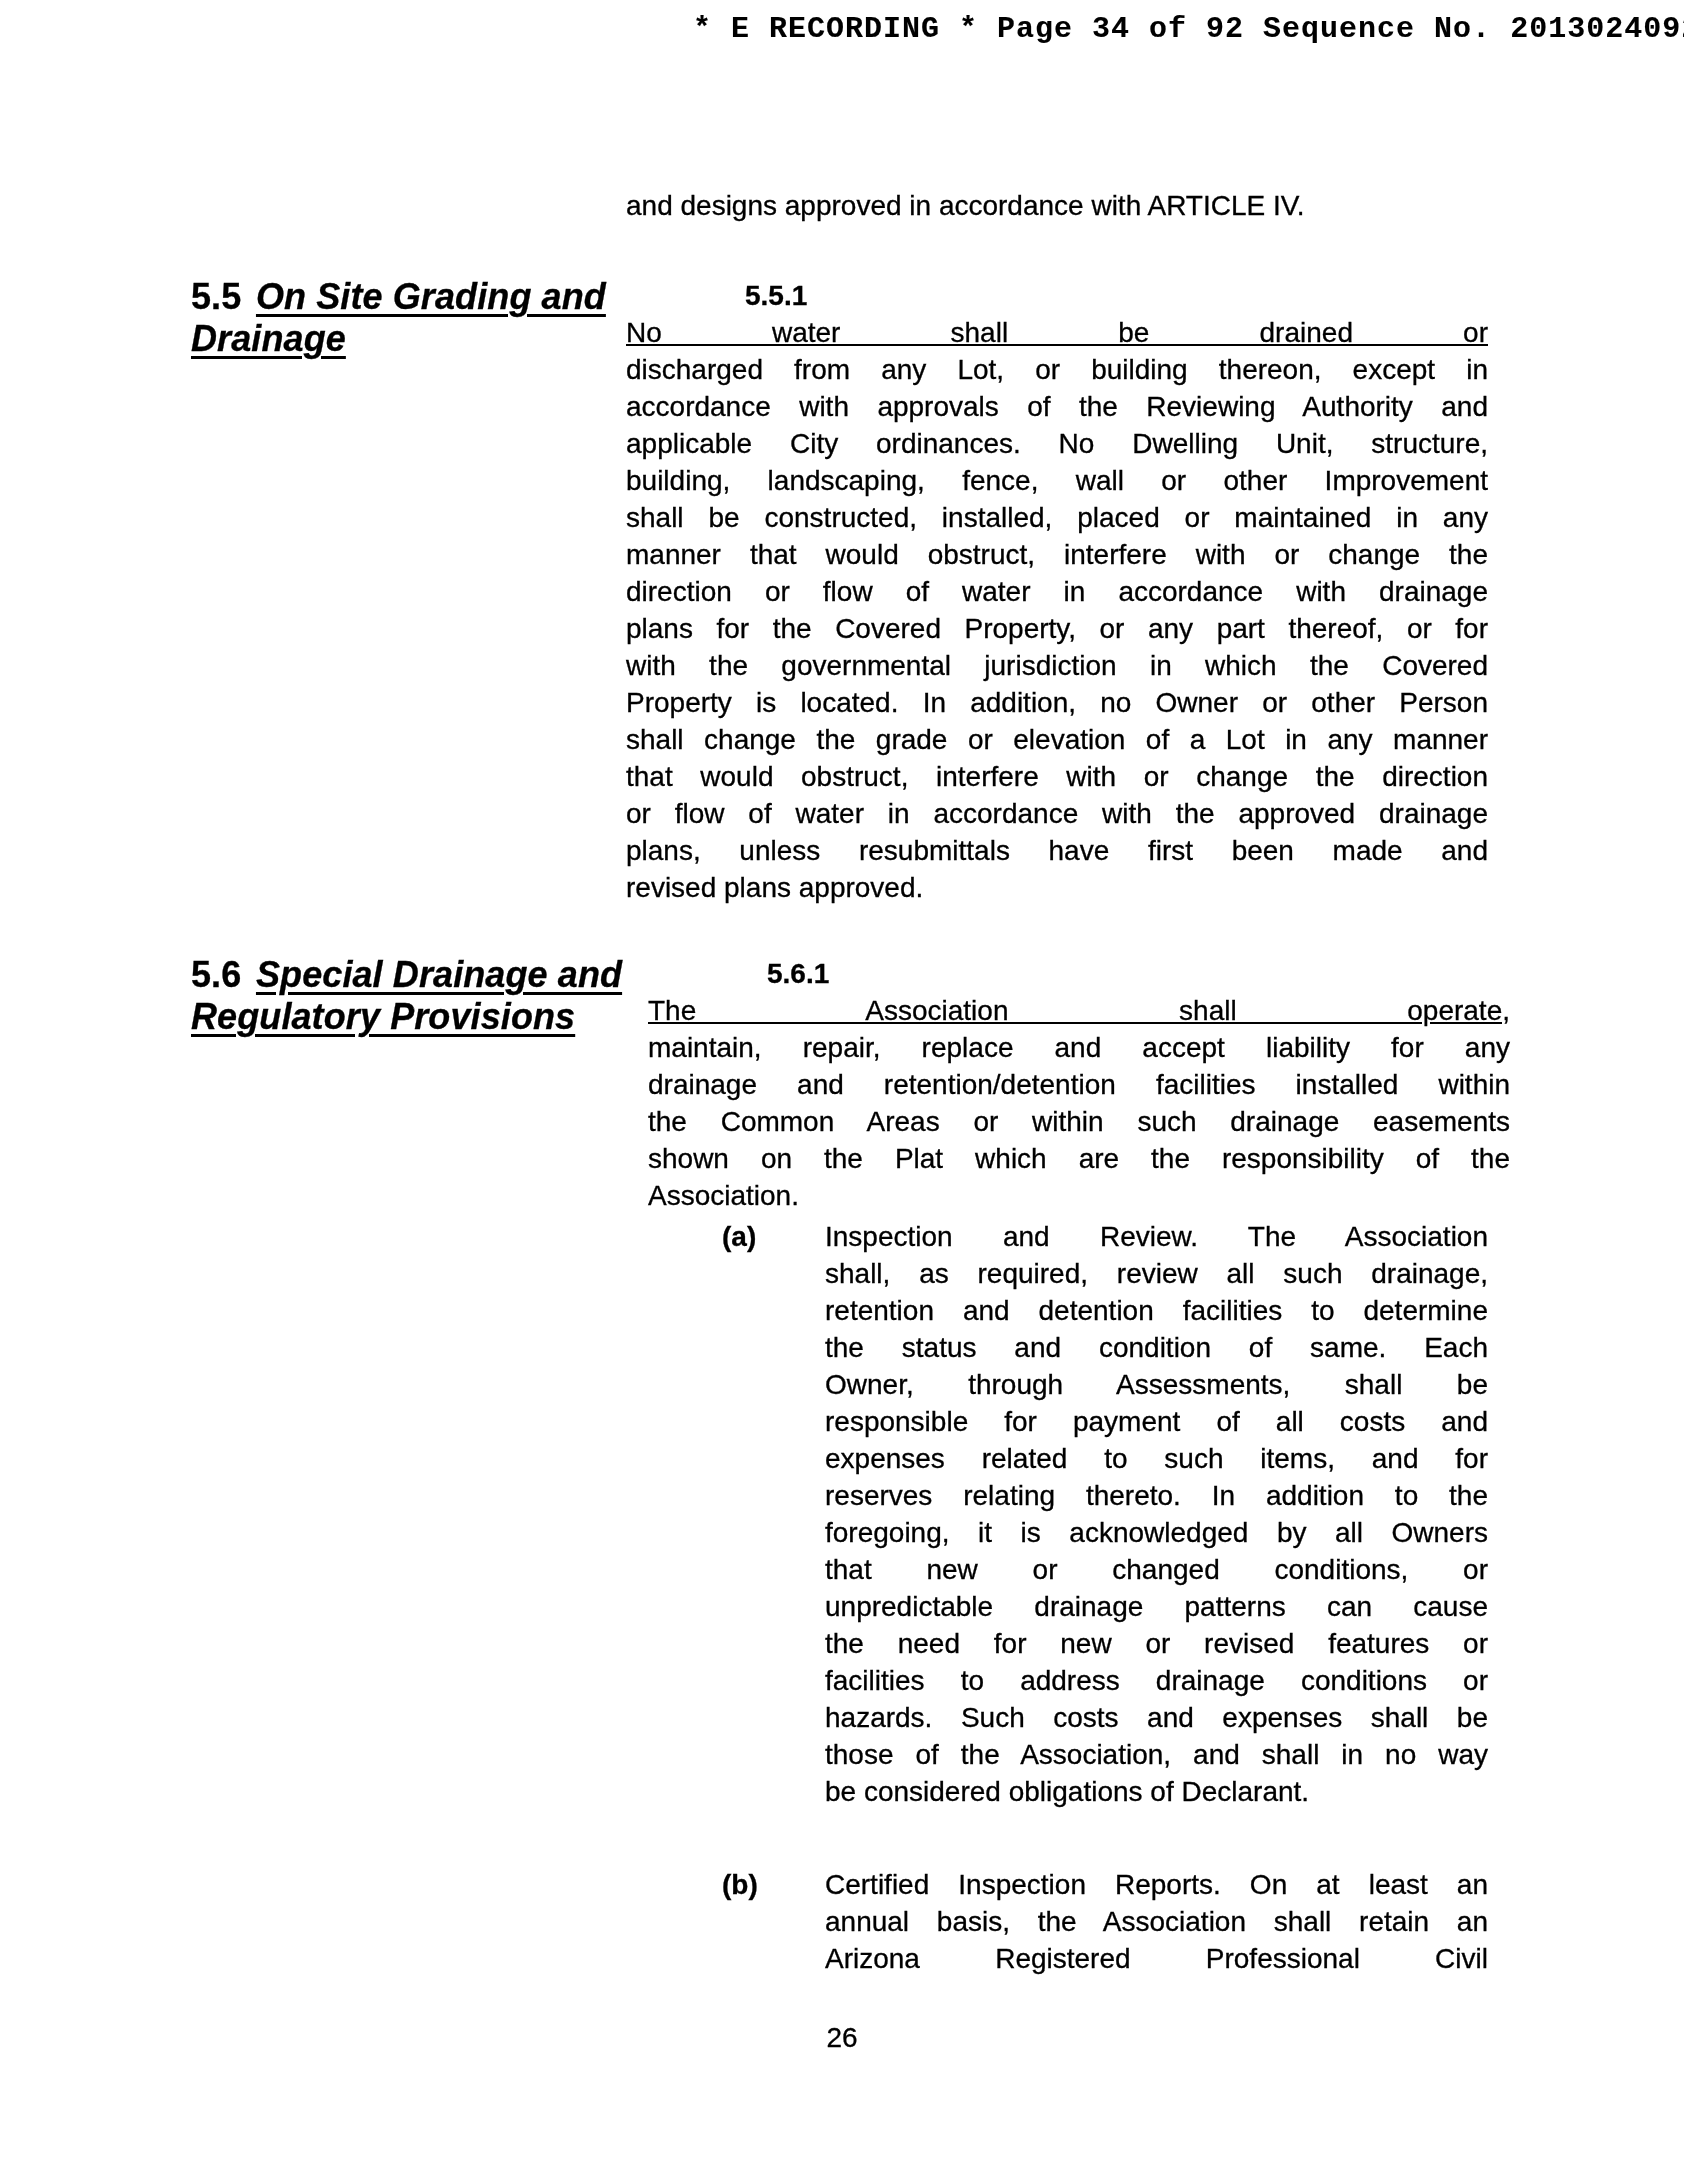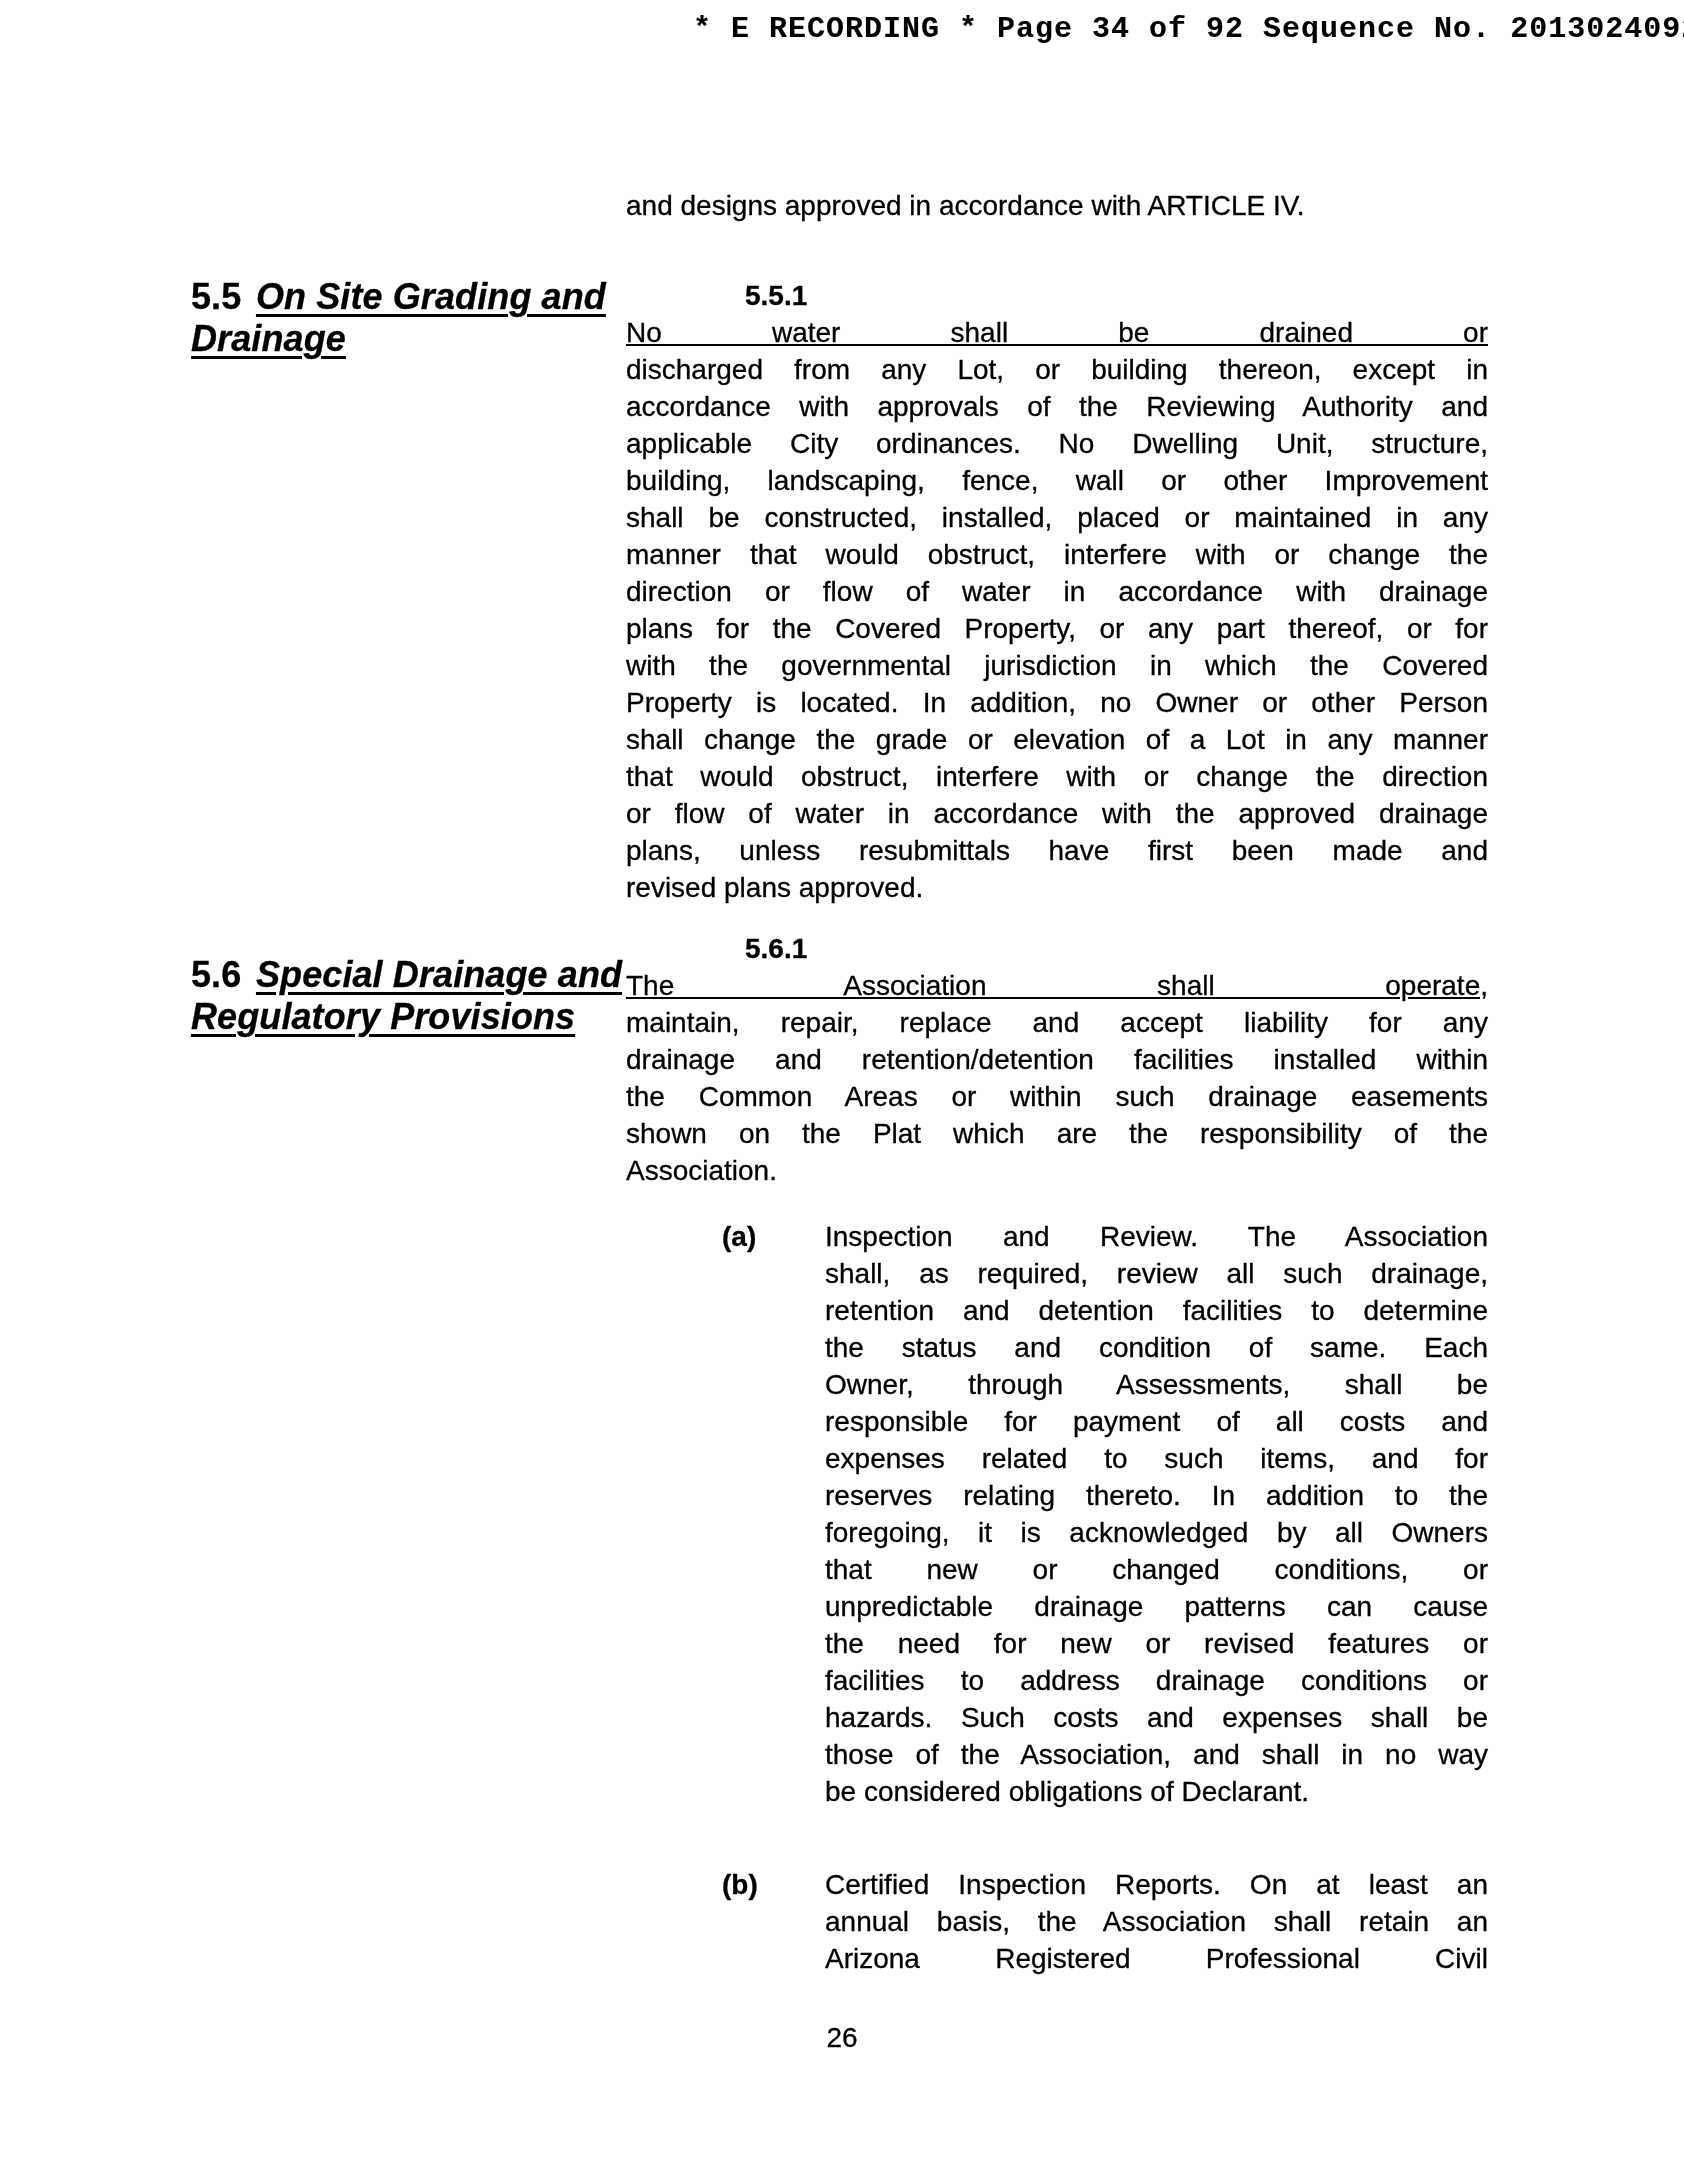--- a/index.html
+++ b/index.html
@@ -33,21 +33,21 @@
   .hu {
     text-decoration:underline;
     text-decoration-thickness:3.3px;
     text-underline-offset:4.6px;
   }
   .h55 { top:276px; }
   .h56 { top:954px; }
 
   .para { position:absolute; left:626px; width:862px; }
   .p551 { top:277px; }
-  .p561 { top:930px; }
+  .p561 { top:955px;margin-left:22px; }
 
   .jline { text-align:justify; text-align-last:justify; }
   .ends .jline:last-child { text-align-last:left; }
 
   .first { display:flex;flex-direction:column; }
   .pnum { flex:none; margin-left:119px; width:209px; font-weight:700; }
   .jrest { flex:1 1 auto; text-align:justify; text-align-last:justify;text-decoration:underline; }
 
   .item { position:absolute; left:722px; display:flex; }
   .imark { flex:none; width:103px; font-weight:700; }

